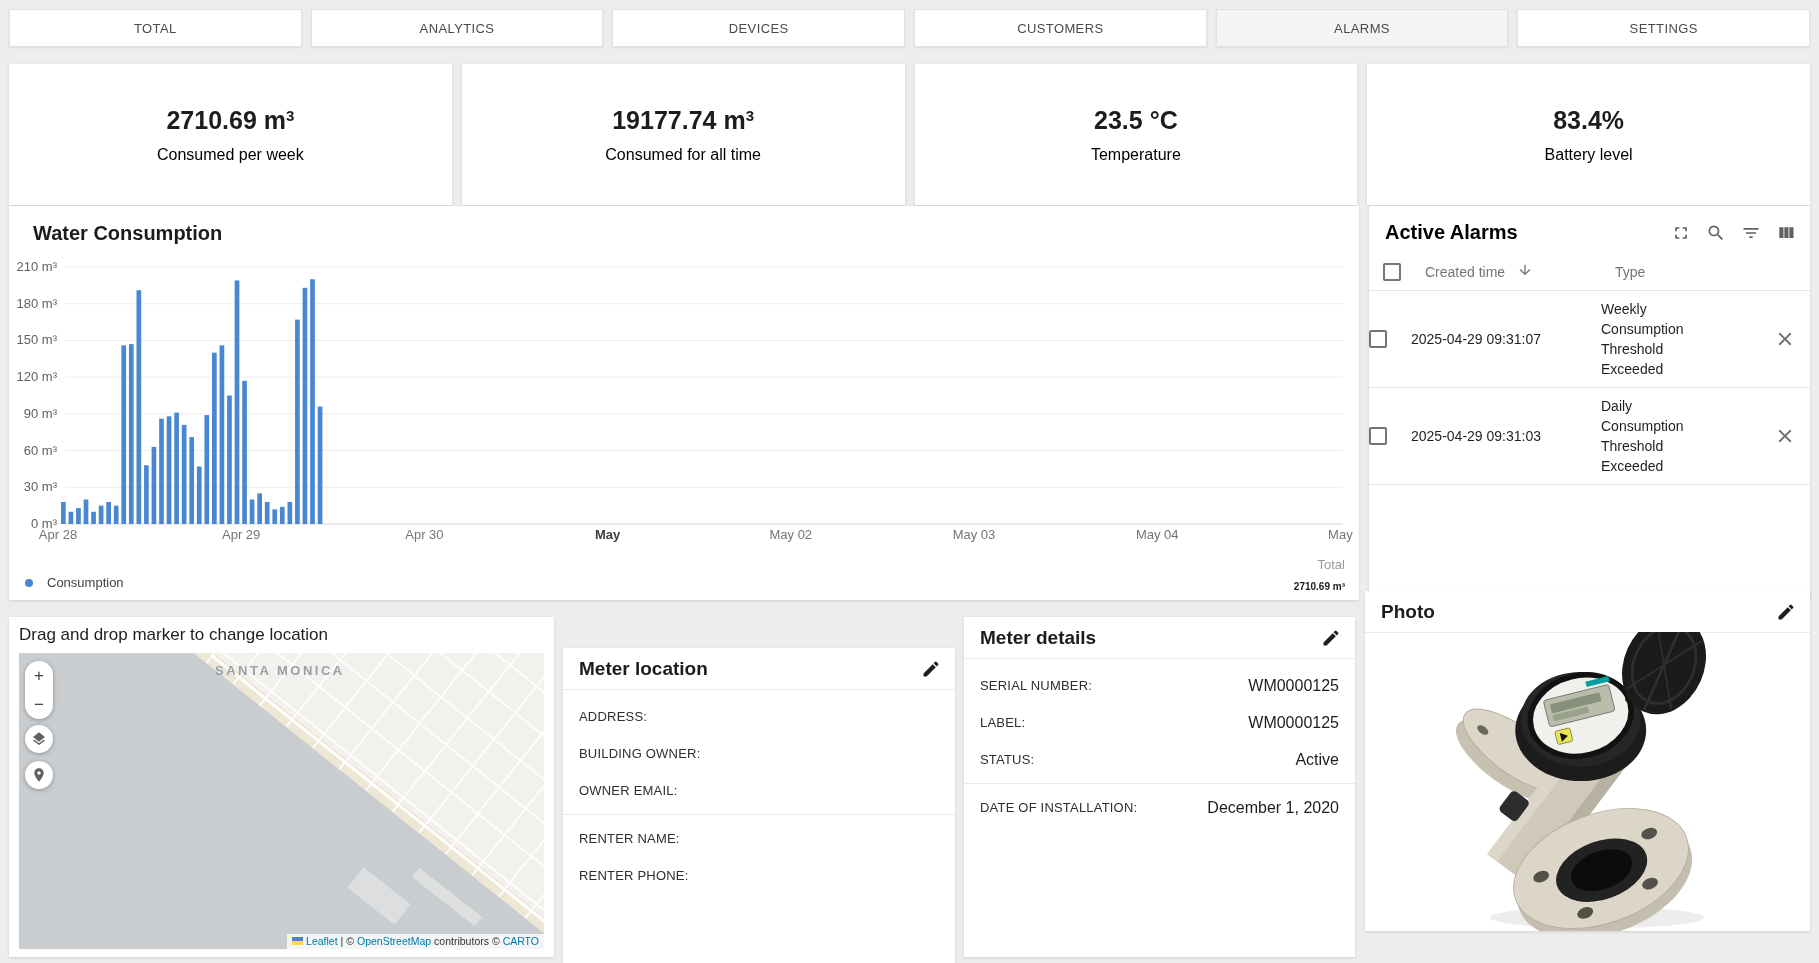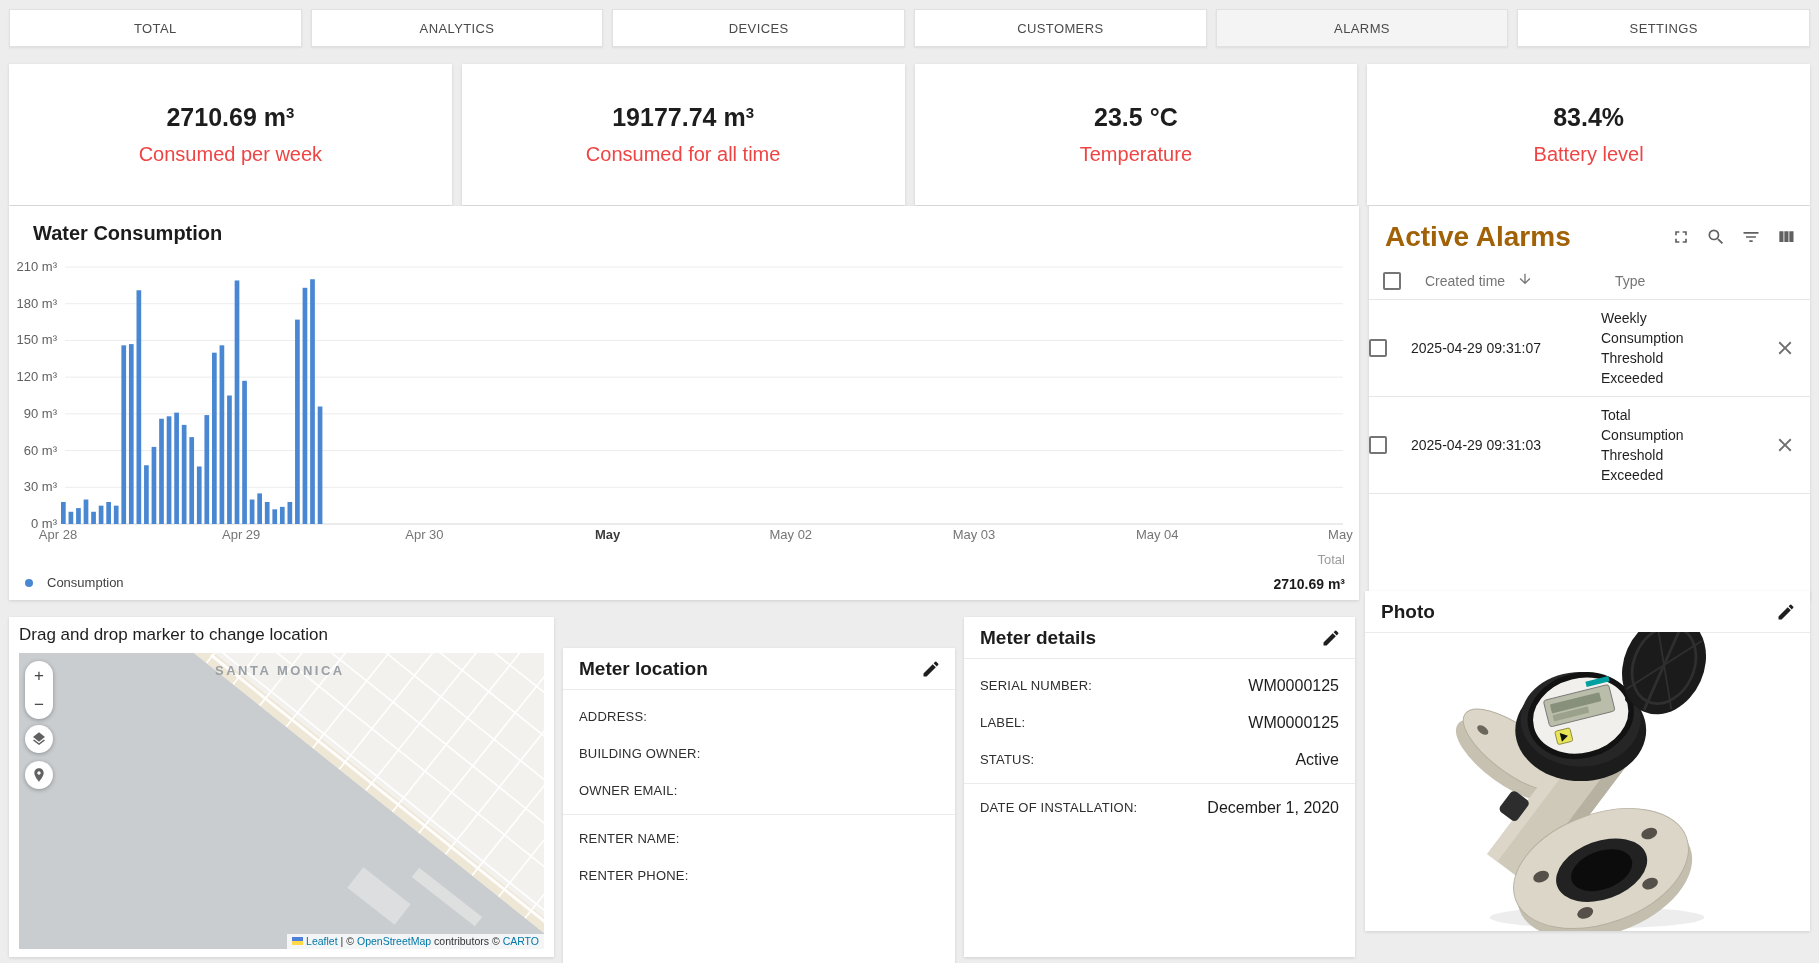--- a/index.html
+++ b/index.html
@@ -19,37 +19,37 @@
          display:flex; align-items:center; justify-content:center;
          font-size:13px; color:#4a4a4a; letter-spacing:.4px; cursor:pointer; }
   .tab.alt { background:#f4f4f4; }
 
   
   .stats { position:absolute; left:9px; top:56px; width:1801px; height:141px; display:flex; gap:10px;margin-top:8px; }
   .stat-card { flex:1; background:#fff; box-shadow:0 1px 3px rgba(0,0,0,.12);
                display:flex; flex-direction:column; align-items:center; justify-content:center; gap:11px; }
   .stat-value { font-size:25px; font-weight:bold; color:#1d1d1d; }
   .stat-sup { font-size:15px; position:relative; top:-8px; font-weight:bold; }
-  .stat-label { font-size:20px; color:#ef4444; }
+  .stat-label { font-size:16px; color:#000000; }
 
   
   .chart-panel { left:9px; top:206px; width:1350px; height:394px; }
   .chart-title { position:absolute; left:24px; top:16px; font-size:20px; font-weight:bold; color:#1c1c1c; }
   #chart-svg { position:absolute; left:0; top:0; }
   .chart-legend { position:absolute; left:16px; bottom:10px; display:flex; align-items:center; gap:14px;
                   font-size:13px; color:#424242; }
   .legend-dot { width:8px; height:8px; border-radius:50%; }
   .chart-total { position:absolute; right:14px; bottom:8px; text-align:right; }
   .chart-total-label { font-size:13px; color:#9b9b9b; margin-bottom:9px; }
-  .chart-total-value { font-size:14px; font-weight:bold; color:#1b1b1b; }
+  .chart-total-value { font-size:10px; font-weight:bold; color:#1b1b1b; }
 
   
   .alarms-panel { left:1369px; top:206px; width:441px; height:394px; }
   .alarms-header { display:flex; align-items:center; padding:15px 14px 9px 16px; }
-  .alarms-title { flex:1; font-size:28px; font-weight:bold; color:#a16207; }
+  .alarms-title { flex:1; font-size:20px; font-weight:bold; color:#000000; }
   .alarms-icons { display:flex; gap:15px; align-items:center; }
   .icon-btn { width:20px; height:20px; color:#606060; cursor:pointer; }
   .icon-btn svg { width:20px; height:20px; fill:currentColor; }
   .alarm-grid { display:grid; grid-template-columns:42px 190px 1fr 36px; align-items:center;
                 padding:0 10px 0 14px; }
   .alarm-head { height:38px; color:#757575; font-size:14px; border-bottom:1px solid #e6e6e6; }
   .alarm-row { border-bottom:1px solid #e6e6e6; font-size:14px; color:#1f1f1f; padding:8px 0; }
   .cb { width:18px; height:18px; border:2px solid #757575; border-radius:2px; background:#fff; cursor:pointer; }
   .col-created { display:flex; align-items:center; gap:12px; }
   .sort-arrow svg { width:16px; height:16px; fill:#757575; }
@@ -242,21 +242,21 @@
     <span class="type-cell">Weekly Consumption Threshold Exceeded</span>
     <span class="close-btn">
       <svg viewBox="0 0 24 24">
           <path d="M19 6.41L17.59 5 12 10.59 6.41 5 5 6.41 10.59 12 5 17.59 6.41 19 12 13.41 17.59 19 19 17.59 13.41 12z"></path>
         </svg>
     </span>
   </div>
   <div class="alarm-grid alarm-row">
     <span class="cb"></span>
     <span>2025-04-29 09:31:03</span>
-    <span class="type-cell">Total Consumption Threshold Exceeded</span>
+    <span class="type-cell">Daily Consumption Threshold Exceeded</span>
     <span class="close-btn">
       <svg viewBox="0 0 24 24">
           <path d="M19 6.41L17.59 5 12 10.59 6.41 5 5 6.41 10.59 12 5 17.59 6.41 19 12 13.41 17.59 19 19 17.59 13.41 12z"></path>
         </svg>
     </span>
   </div>
 </div>
 
 <div class="panel map-panel">
   <div class="map-title">Drag and drop marker to change location</div>

